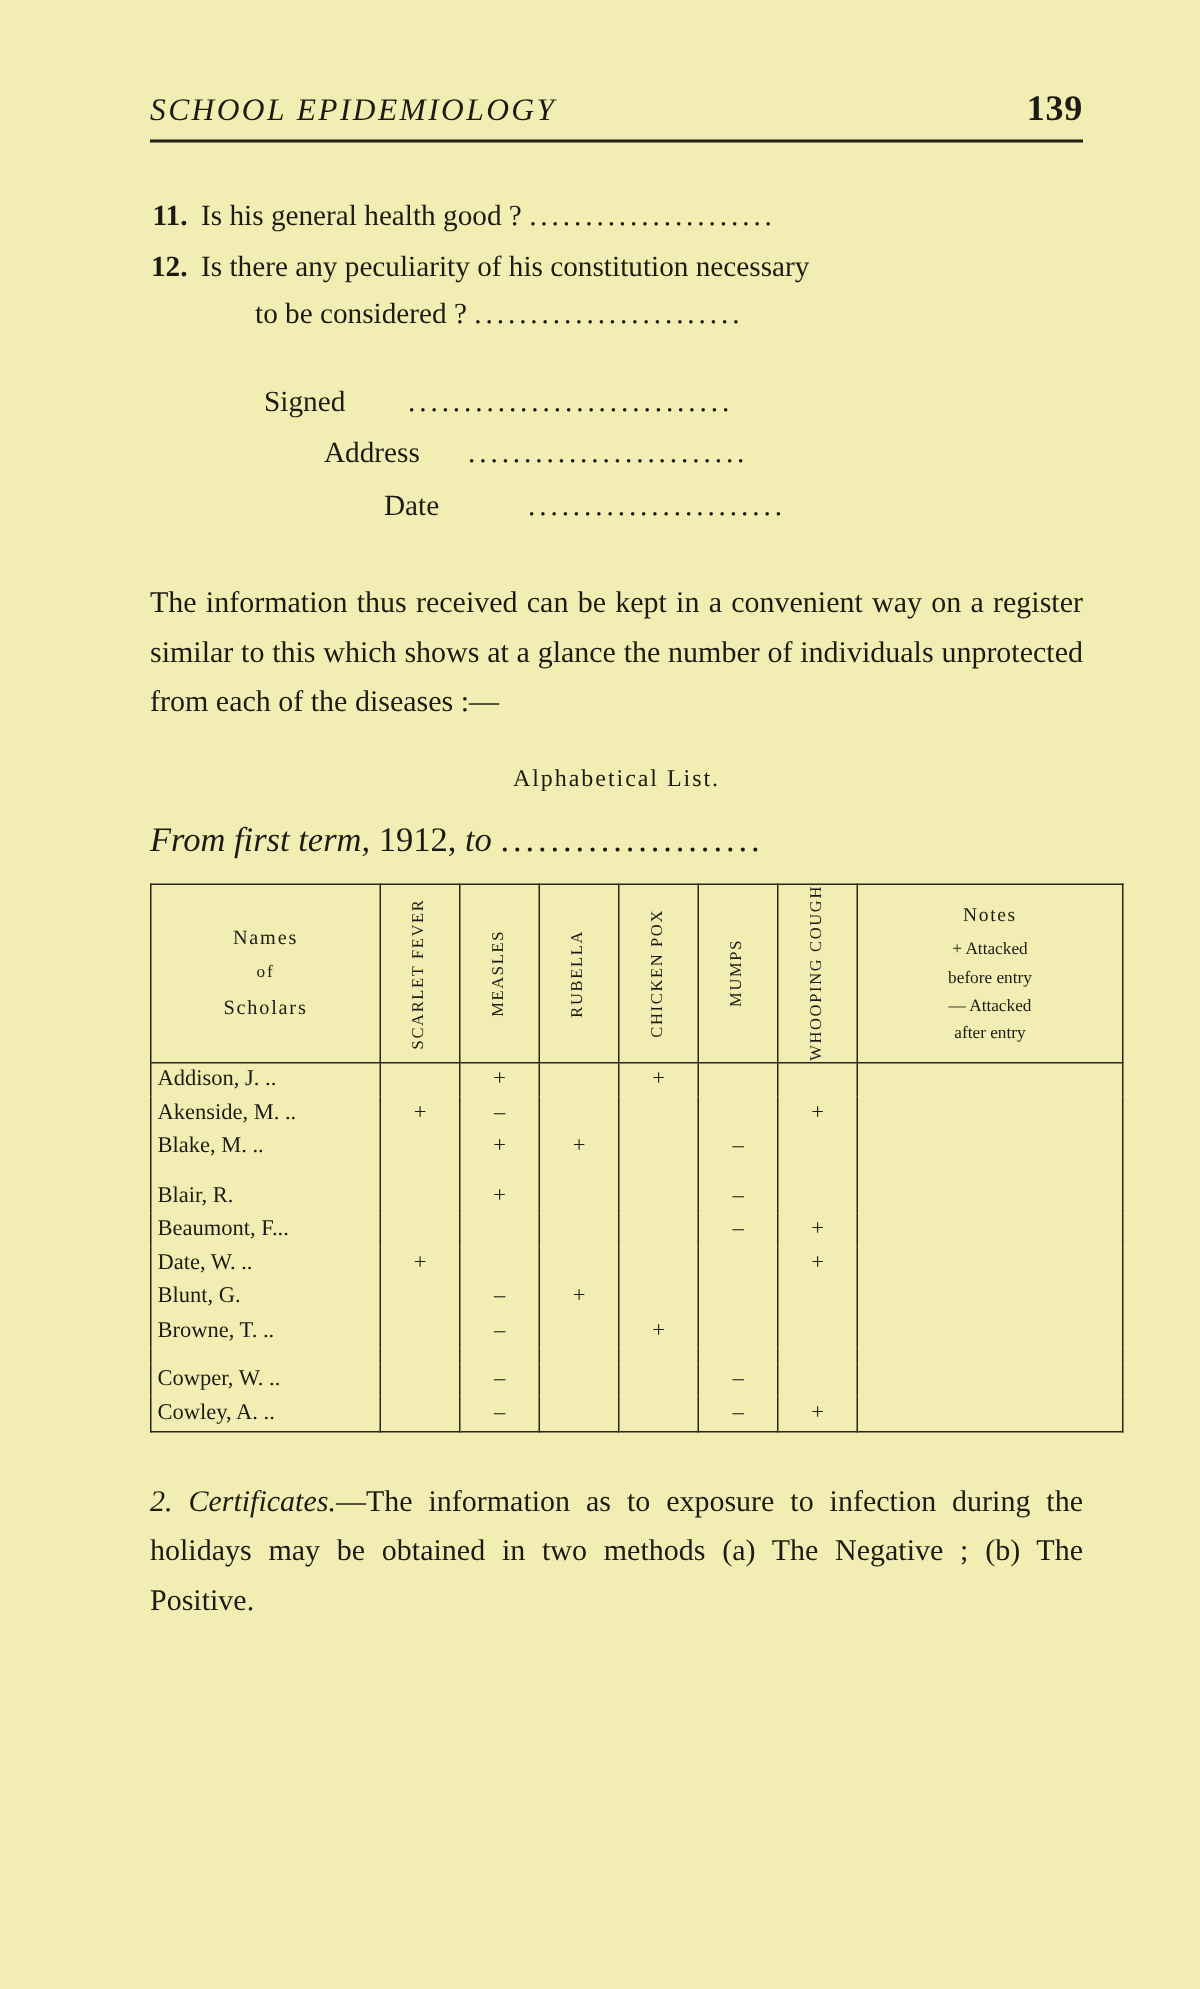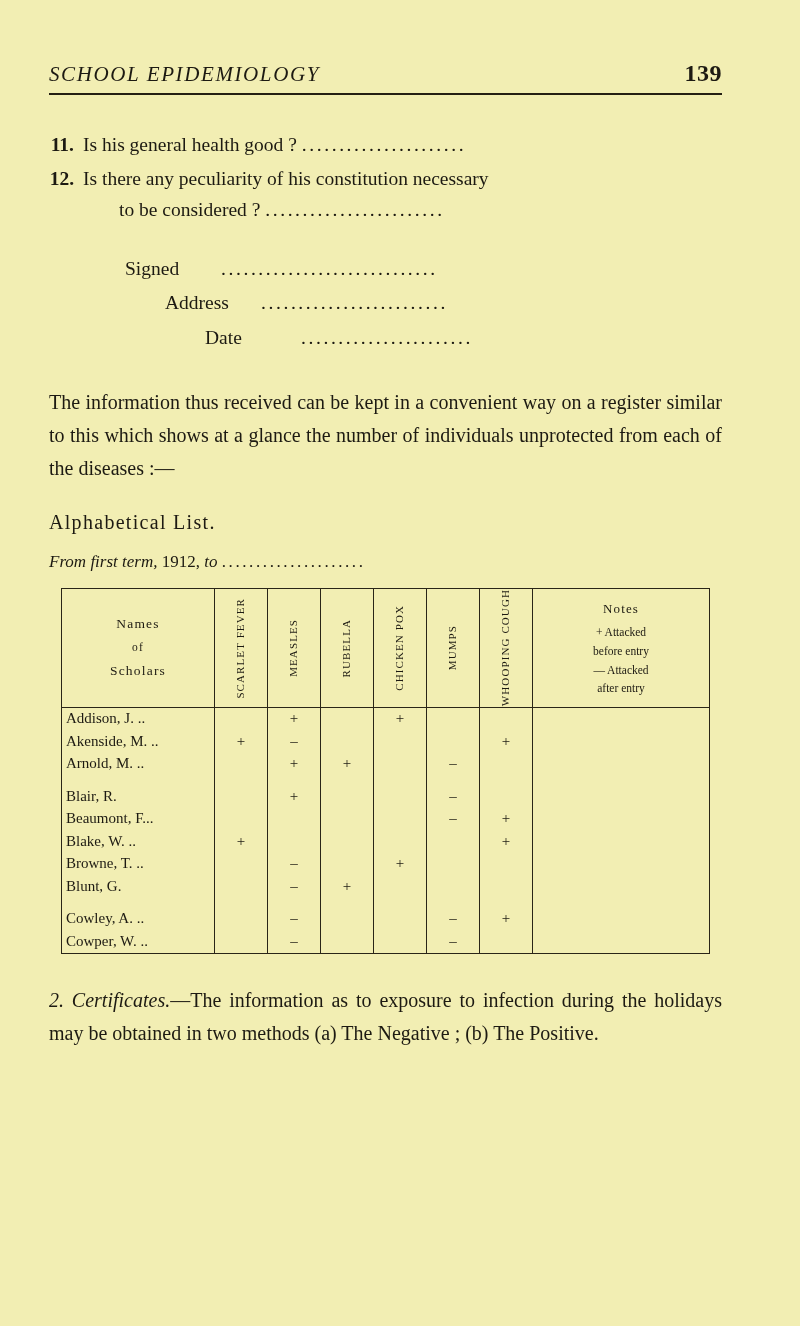--- a/index.html
+++ b/index.html
@@ -12,21 +12,21 @@
     background: #f2eeb3;
     font-family: "Liberation Serif", serif;
     color: #1d1a12;
     overflow: hidden;
   }
   .page {
     position: relative;
     width: 800px;
     height: 1036px;
     box-sizing: border-box;
-    padding: 60px 78px 0 49px;
+    padding: 60px 78px 0 100px;
   }
 
   
   .runhead {
     display: flex;
     align-items: baseline;
     justify-content: space-between;
     border-bottom: 2px solid #241f13;
     padding-bottom: 6px;
     margin-bottom: 34px;
@@ -91,27 +91,27 @@
   
   p.para {
     font-size: 20px;
     line-height: 1.66;
     margin: 0 0 26px 0;
     text-align: justify;
   }
 
   
   .sec-head {
-    text-align: left;
-    font-size: 20px;
+    text-align: center;
+    font-size: 16px;
     letter-spacing: 1.3px;
     margin: 4px 0 18px 0;
   }
   .fromterm {
-    font-size: 17px;
+    font-size: 23px;
     margin: 0 0 16px 0;
   }
   .fromterm .it { font-style: italic; }
 
   
   table.reg {
     border-collapse: collapse;
     width: 640px;
     margin: 0 auto;
     table-layout: fixed;
@@ -313,21 +313,21 @@
         <td class="name">Akenside, M. ..</td>
         <td class="mark">+</td>
         <td class="mark">–</td>
         <td class="mark"></td>
         <td class="mark"></td>
         <td class="mark"></td>
         <td class="mark">+</td>
         <td class="notes"></td>
       </tr>
       <tr>
-        <td class="name">Arnold, M.  ..</td>
+        <td class="name">Blake, M.  ..</td>
         <td class="mark"></td>
         <td class="mark">+</td>
         <td class="mark">+</td>
         <td class="mark"></td>
         <td class="mark">–</td>
         <td class="mark"></td>
         <td class="notes"></td>
       </tr>
       <tr class="gap">
         <td></td>
@@ -353,77 +353,77 @@
         <td class="name">Beaumont, F...</td>
         <td class="mark"></td>
         <td class="mark"></td>
         <td class="mark"></td>
         <td class="mark"></td>
         <td class="mark">–</td>
         <td class="mark">+</td>
         <td class="notes"></td>
       </tr>
       <tr>
-        <td class="name">Blake, W.   ..</td>
-        <td class="mark">+</td>
-        <td class="mark"></td>
-        <td class="mark"></td>
-        <td class="mark"></td>
-        <td class="mark"></td>
-        <td class="mark">+</td>
+        <td class="name">Date, W.   ..</td>
+        <td class="mark">+</td>
+        <td class="mark"></td>
+        <td class="mark"></td>
+        <td class="mark"></td>
+        <td class="mark"></td>
+        <td class="mark">+</td>
+        <td class="notes"></td>
+      </tr>
+      <tr>
+        <td class="name">Blunt, G.</td>
+        <td class="mark"></td>
+        <td class="mark">–</td>
+        <td class="mark">+</td>
+        <td class="mark"></td>
+        <td class="mark"></td>
+        <td class="mark"></td>
         <td class="notes"></td>
       </tr>
       <tr>
         <td class="name">Browne, T.  ..</td>
         <td class="mark"></td>
         <td class="mark">–</td>
         <td class="mark"></td>
         <td class="mark">+</td>
         <td class="mark"></td>
         <td class="mark"></td>
         <td class="notes"></td>
       </tr>
-      <tr>
-        <td class="name">Blunt, G.</td>
-        <td class="mark"></td>
-        <td class="mark">–</td>
-        <td class="mark">+</td>
-        <td class="mark"></td>
-        <td class="mark"></td>
-        <td class="mark"></td>
-        <td class="notes"></td>
-      </tr>
       <tr class="gap">
         <td></td>
         <td></td>
         <td></td>
         <td></td>
         <td></td>
         <td></td>
         <td></td>
         <td></td>
       </tr>
       <tr>
+        <td class="name">Cowper, W.  ..</td>
+        <td class="mark"></td>
+        <td class="mark">–</td>
+        <td class="mark"></td>
+        <td class="mark"></td>
+        <td class="mark">–</td>
+        <td class="mark"></td>
+        <td class="notes"></td>
+      </tr>
+      <tr>
         <td class="name">Cowley, A.  ..</td>
         <td class="mark"></td>
         <td class="mark">–</td>
         <td class="mark"></td>
         <td class="mark"></td>
         <td class="mark">–</td>
         <td class="mark">+</td>
-        <td class="notes"></td>
-      </tr>
-      <tr>
-        <td class="name">Cowper, W.  ..</td>
-        <td class="mark"></td>
-        <td class="mark">–</td>
-        <td class="mark"></td>
-        <td class="mark"></td>
-        <td class="mark">–</td>
-        <td class="mark"></td>
         <td class="notes"></td>
       </tr>
     </tbody>
   </table>
 
   <p class="footpara">
     <span class="it">2. Certificates.</span><span>—The information as to exposure to infection during the holidays may be obtained in two methods (a) The Negative ; (b) The Positive.</span>
   </p>
 
 </div>

